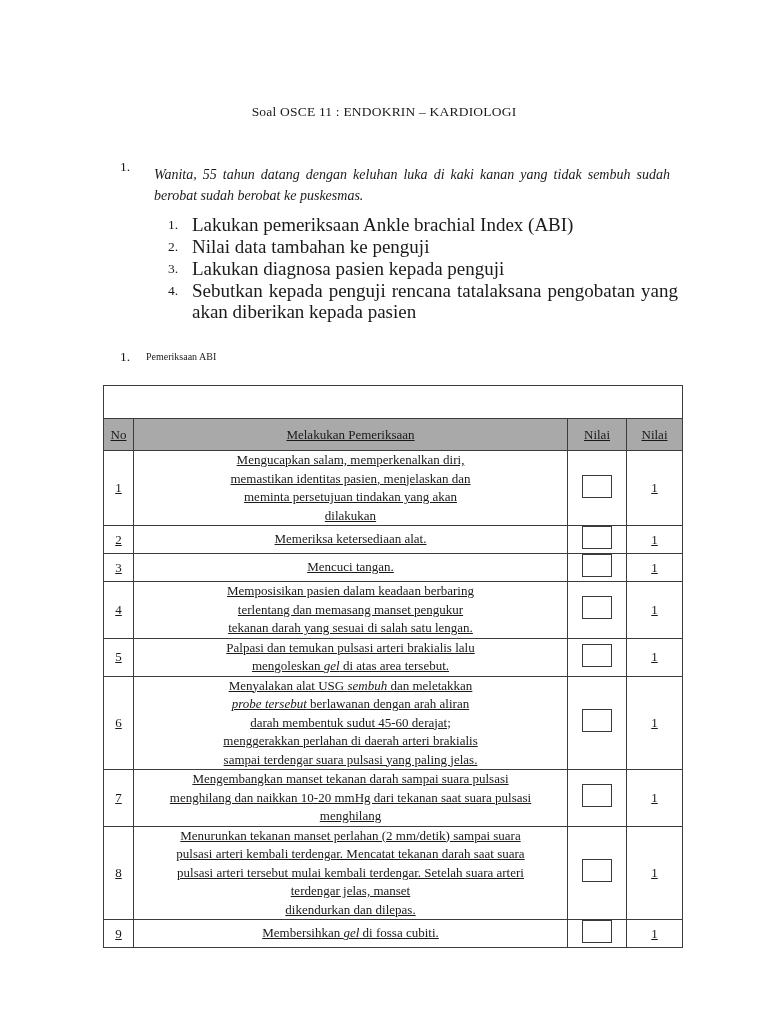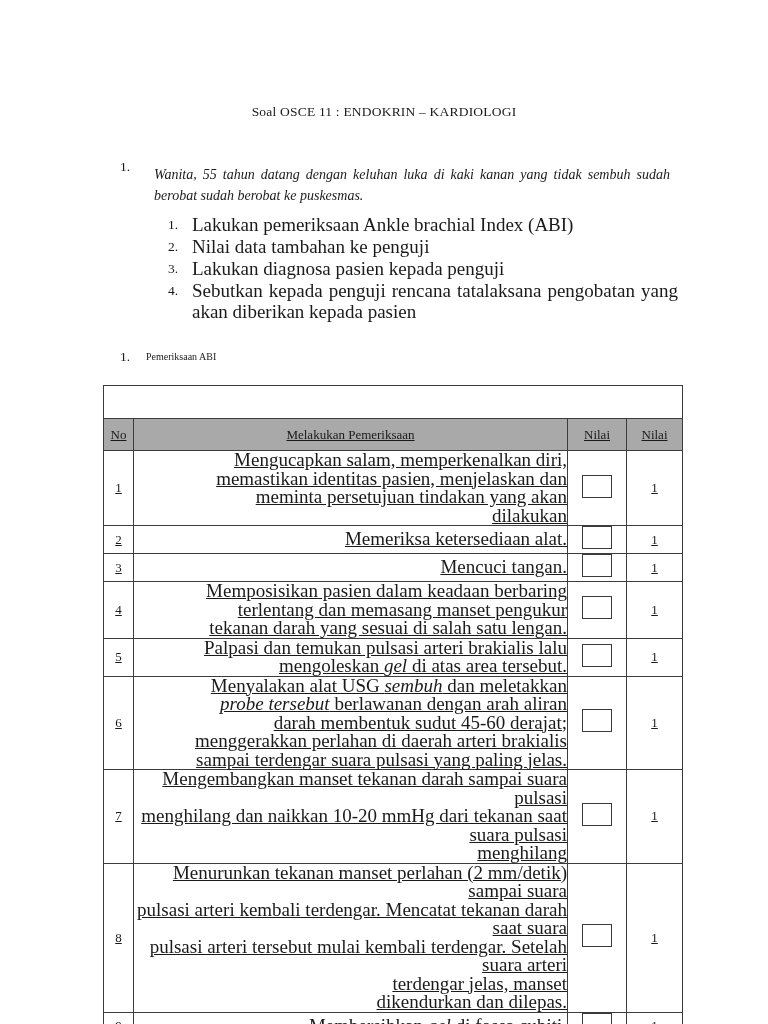--- a/index.html
+++ b/index.html
@@ -138,22 +138,22 @@
     text-align: center;
     font-size: 13px;
     height: 31px;
     line-height: 18px;
   }
   td.cell-no {
     text-align: center;
     font-size: 13px;
   }
   td.cell-skill {
-    text-align: right;
-    font-size: 19px;
+    text-align: center;
+    font-size: 13px;
     line-height: 18.5px;
     padding: 5px 6px 5px 7px;
   }
   td.cell-nilai {
     text-align: center;
   }
   td.cell-bobot {
     text-align: center;
     font-size: 13px;
   }

